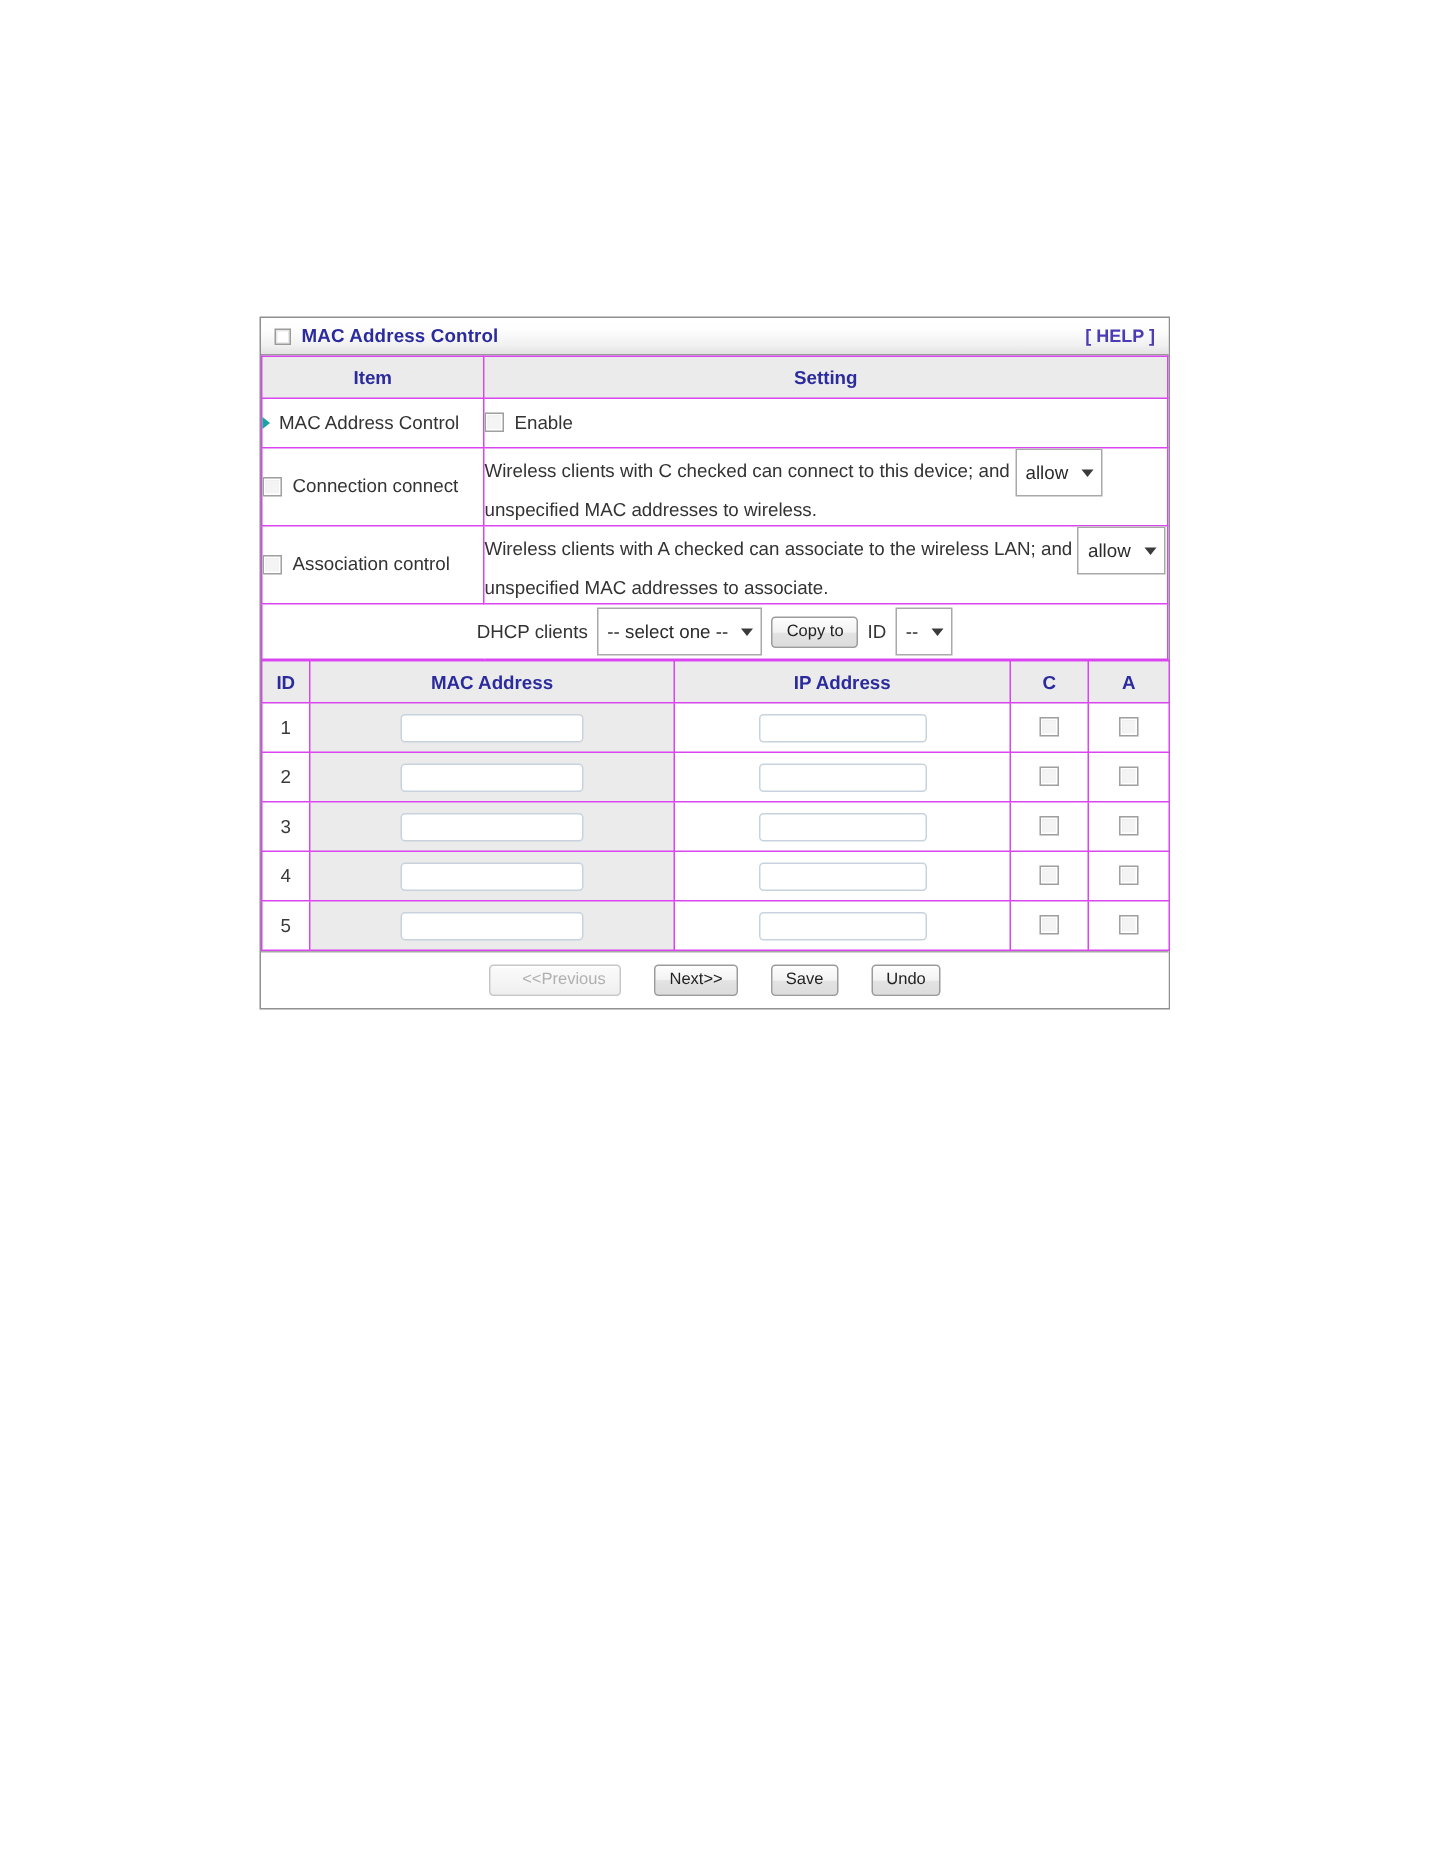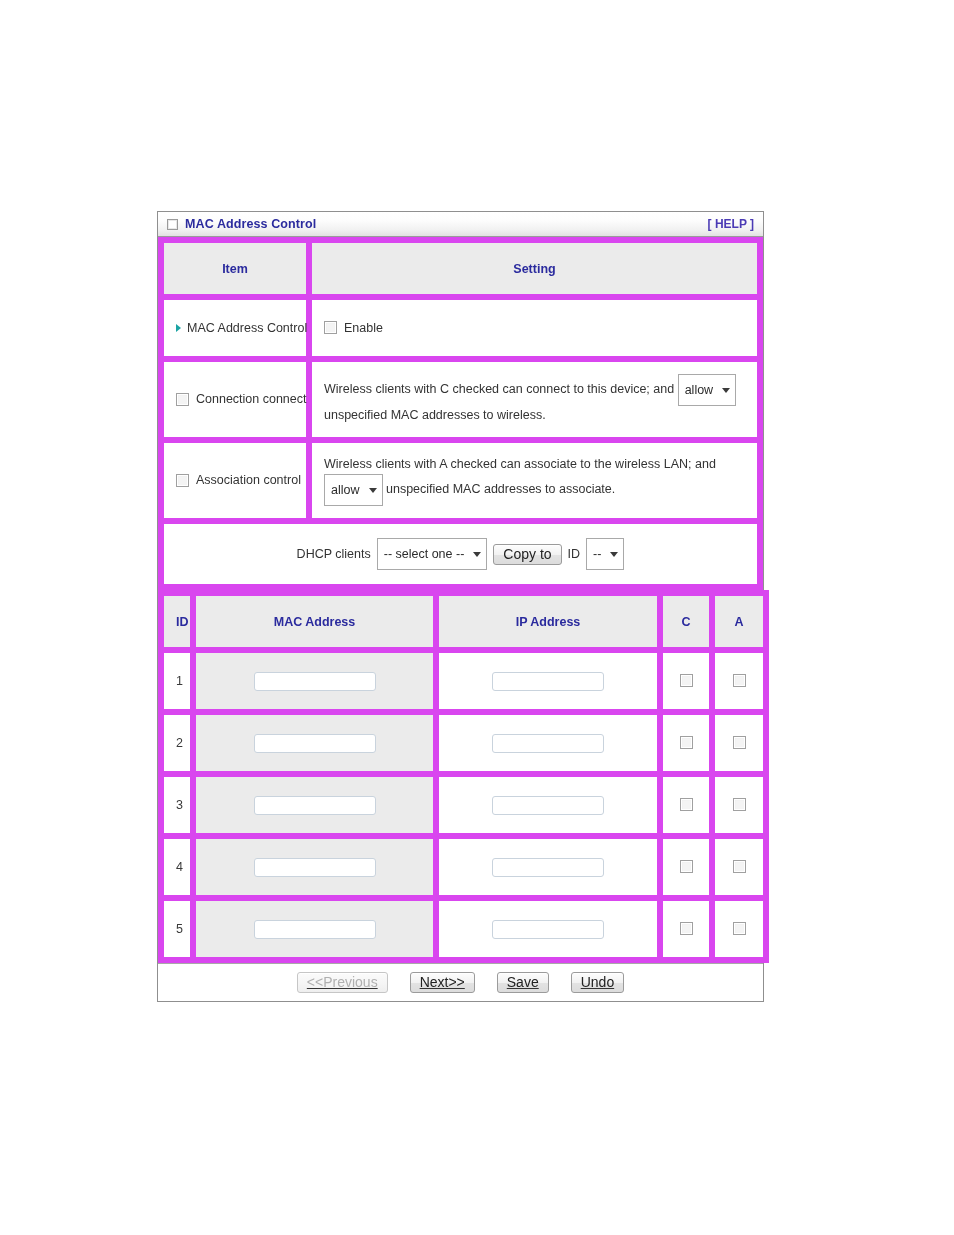--- a/index.html
+++ b/index.html
@@ -13,21 +13,21 @@
     font-family: "Liberation Sans", sans-serif;
     font-size: 12px;
     color: #333333;
     position: relative;
     overflow: hidden;
   }
 
   
   .panel {
     position: absolute;
-    left: 157px;
+    left: 173px;
     top: 211px;
     width: 607px;
     border: 1px solid #8f8f8f;
     background: #ffffff;
     box-sizing: border-box;
   }
 
   
   .titlebar {
     height: 25px;
@@ -61,22 +61,22 @@
     cursor: pointer;
   }
 
   
   table.grid {
     border-collapse: collapse;
     width: 100%;
     table-layout: fixed;
   }
   table.grid td, table.grid th {
-    border: 6px solid #d946ef;
-    padding: 12px;
+    border: 1px solid #d946ef;
+    padding: 0;
     vertical-align: middle;
   }
   .hdr-cell {
     background: #ebebeb;
     color: #2b2b9e;
     font-size: 12.5px;
     font-weight: bold;
     text-align: center;
     height: 27px;
   }
@@ -157,21 +157,21 @@
   
   .btn {
     display: inline-block;
     height: 21px;
     line-height: 19px;
     padding: 0 9px;
     background: linear-gradient(to bottom, #fdfdfd 0%, #f2f2f2 50%, #e3e3e3 51%, #dcdcdc 100%);
     border: 1px solid #9b9b9b;
     border-radius: 3px;
     box-shadow: inset 0 1px 0 #ffffff;
-    font-size: 14px;
+    font-size: 11px;
     color: #222222;
     vertical-align: middle;
     cursor: pointer;
     box-sizing: border-box;
     text-align: right;
   }
   .btn.disabled {
     color: #b0b0b0;
     background: linear-gradient(to bottom, #fbfbfb 0%, #f5f5f5 55%, #eeeeee 100%);
     border-color: #c6c6c6;
@@ -239,21 +239,20 @@
 
   
   .footer {
     border-top: 1px solid #a8a8a8;
     background: #ffffff;
     height: 37px;
     display: flex;
     align-items: center;
     justify-content: center;
     gap: 22px;
-    text-decoration: underline;
   }
   .btn-prev { min-width: 88px; }
   .btn-next { min-width: 56px; }
 </style>
 </head>
 <body>
 
 <div class="panel">
 
   <div class="titlebar">

